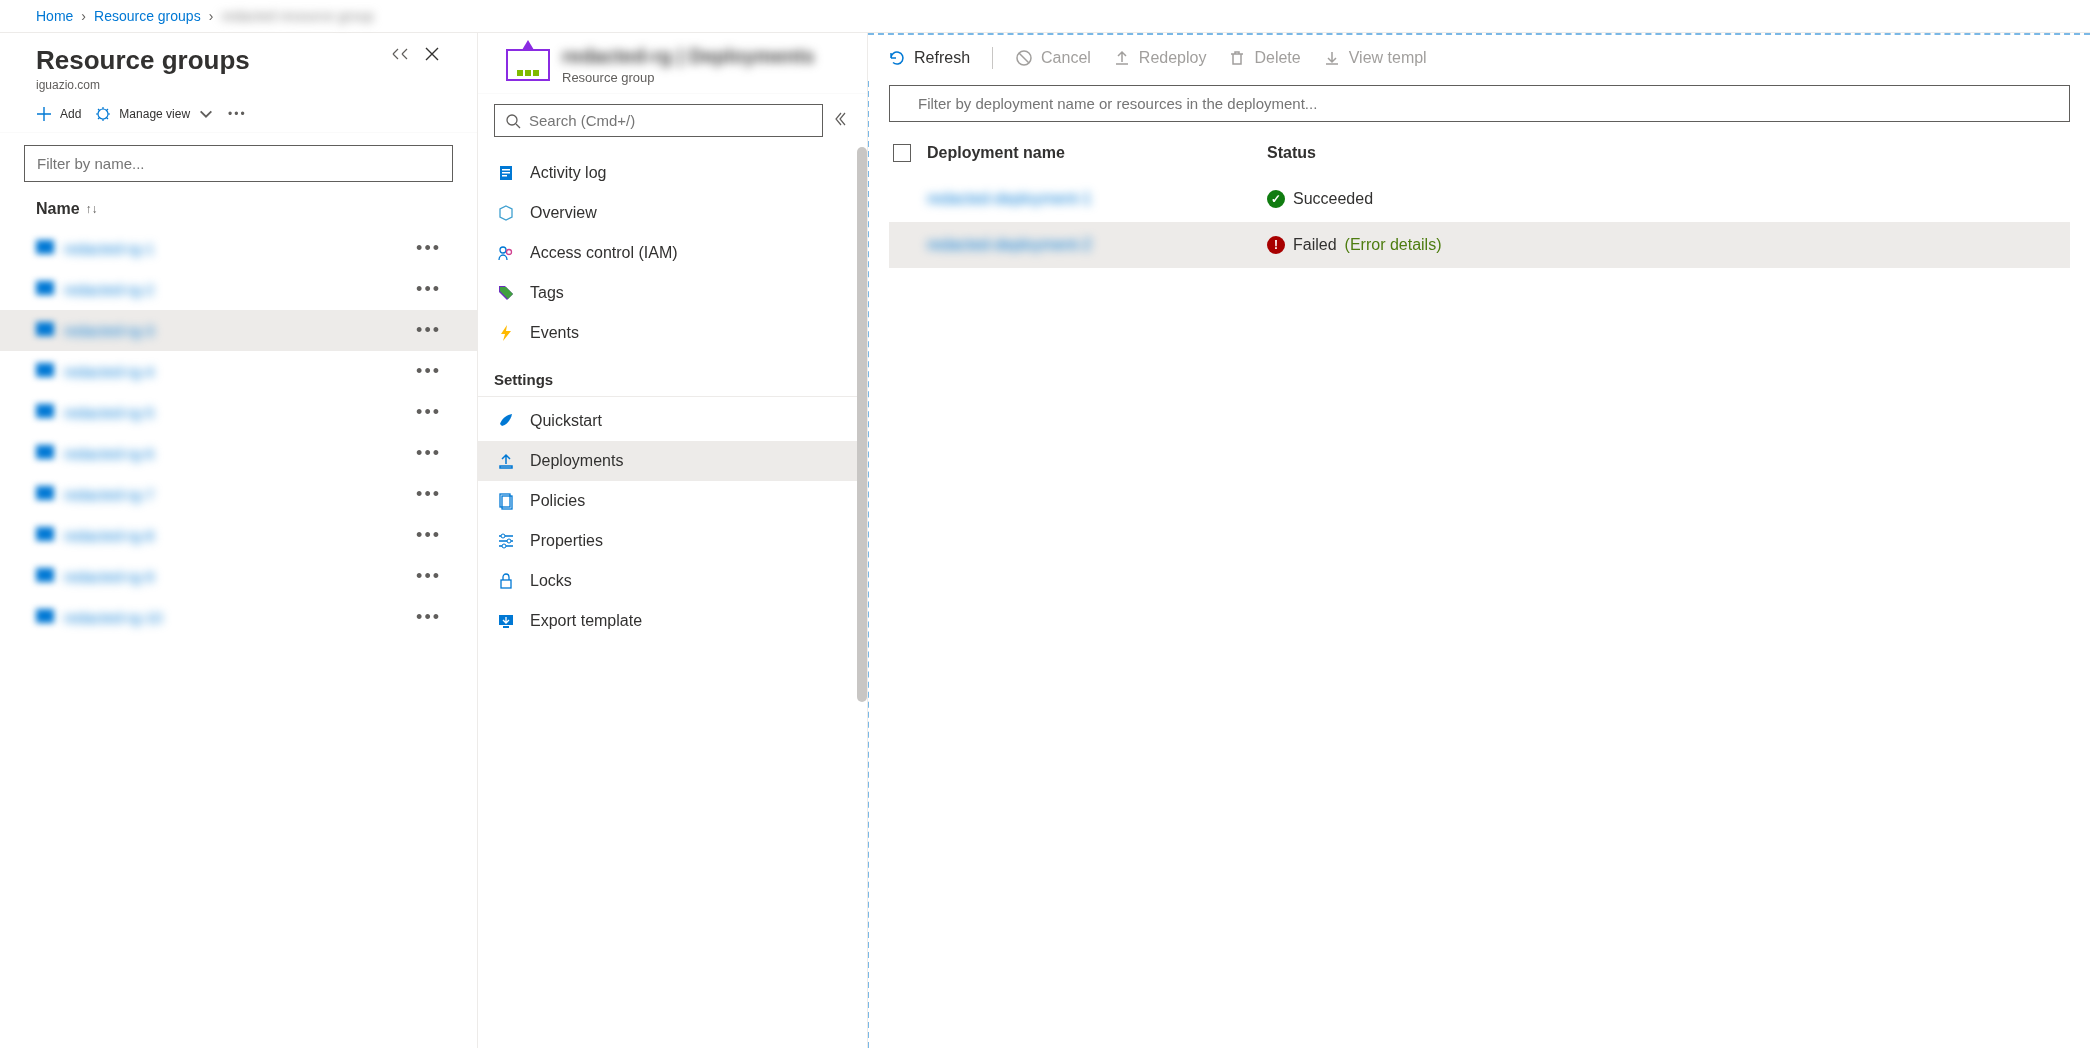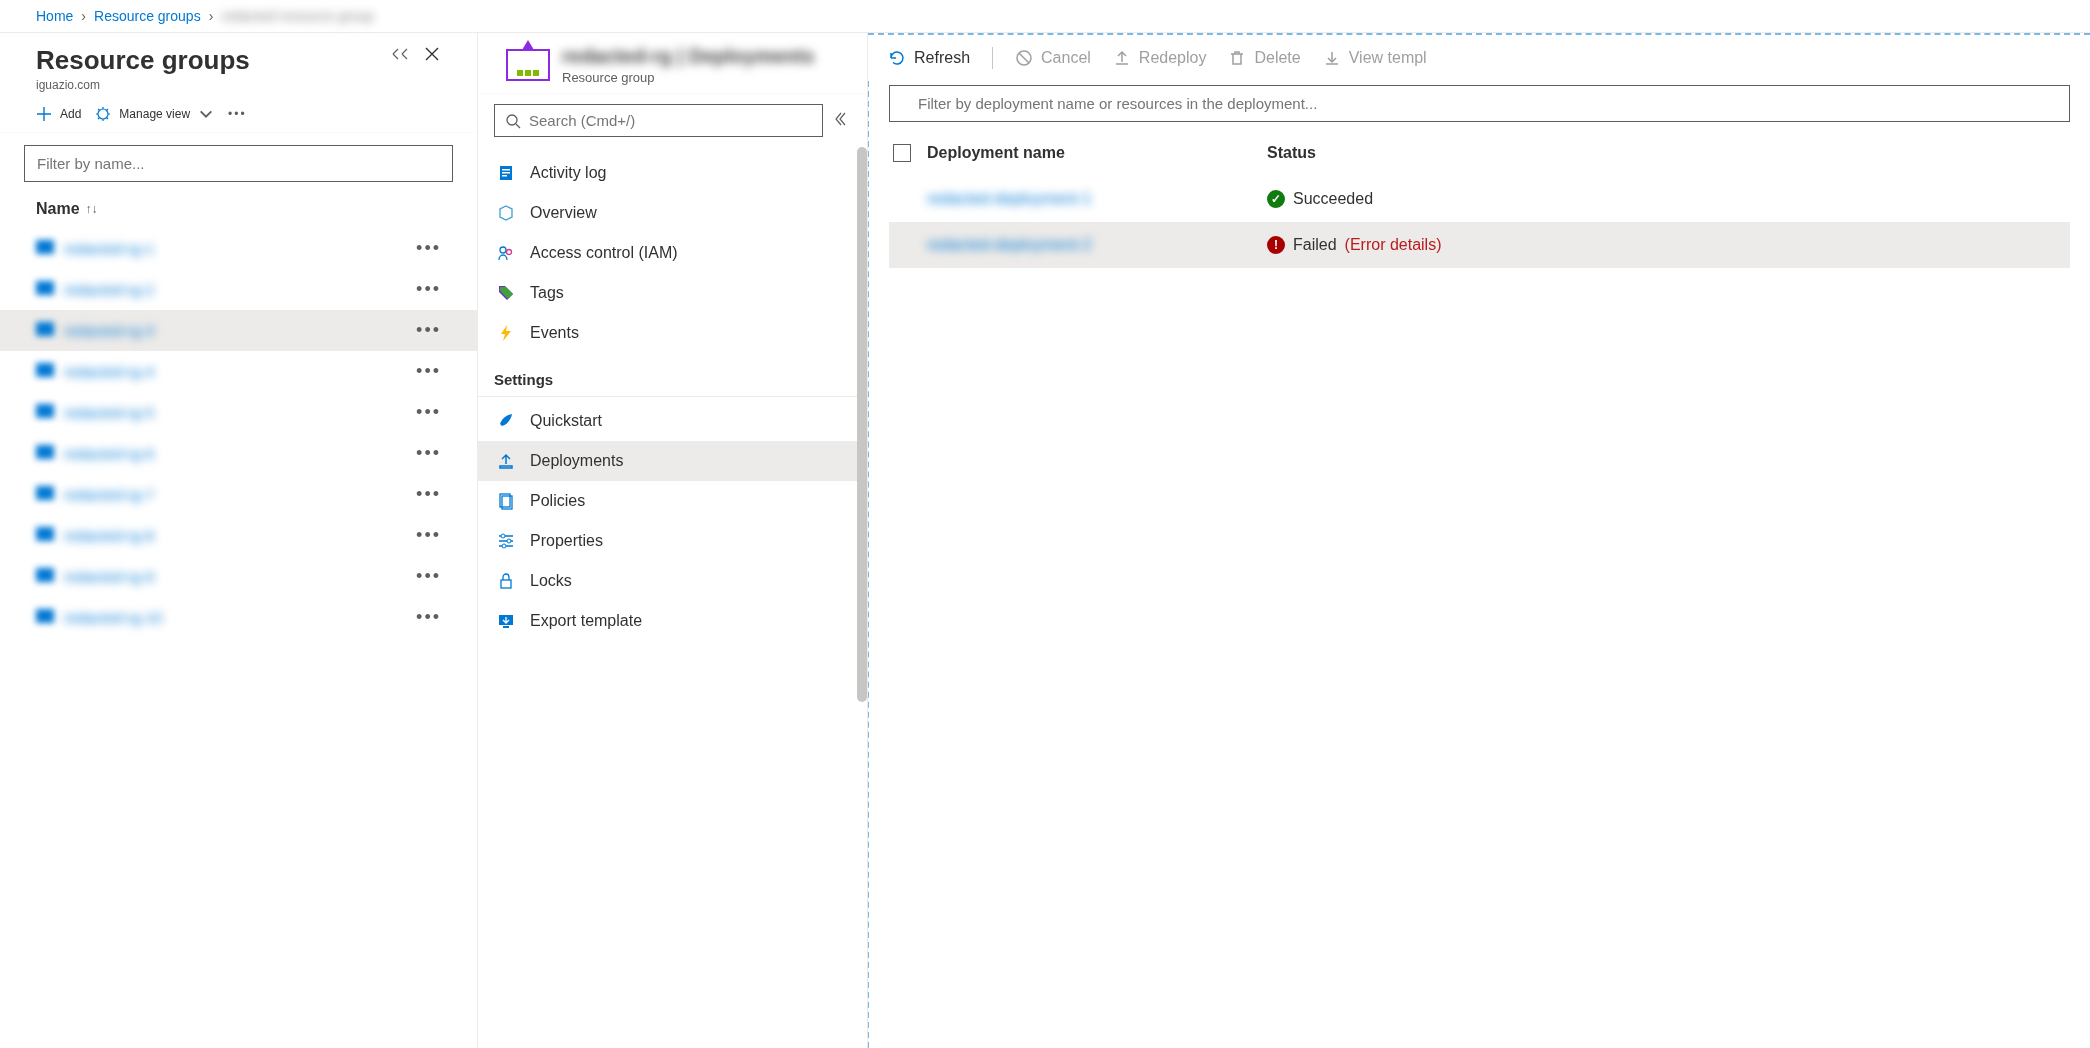--- a/index.html
+++ b/index.html
@@ -80,21 +80,21 @@
 .chk-box { width: 18px; height: 18px; border: 1px solid #605e5c; display: inline-block; }
 
 .dep-row { display: flex; align-items: center; padding: 12px 4px; font-size: 16px; }
 .dep-row.sel { background: #edebe9; }
 .dep-row .chk { width: 34px; }
 .dep-row .c-name { width: 340px; color: #0078d4; filter: blur(5px); }
 .dep-row .c-status { flex: 1; display: flex; align-items: center; gap: 8px; }
 .stat-ico { width: 18px; height: 18px; border-radius: 50%; display: flex; align-items: center; justify-content: center; color: #fff; font-size: 12px; font-weight: bold; }
 .stat-ico.ok { background: #107c10; }
 .stat-ico.err { background: #a80000; }
-.err-link { color: #b91c1c; cursor: pointer; }
+.err-link { color: #4d7c0f; cursor: pointer; }
 
 
 .scrollbar-hint { position: absolute; right: 0; top: 0; width: 10px; height: 555px; background: #c8c6c4; border-radius: 5px; }
 
 svg { flex-shrink: 0; }
 </style>
 </head>
 <body>
 
 <div class="app">

